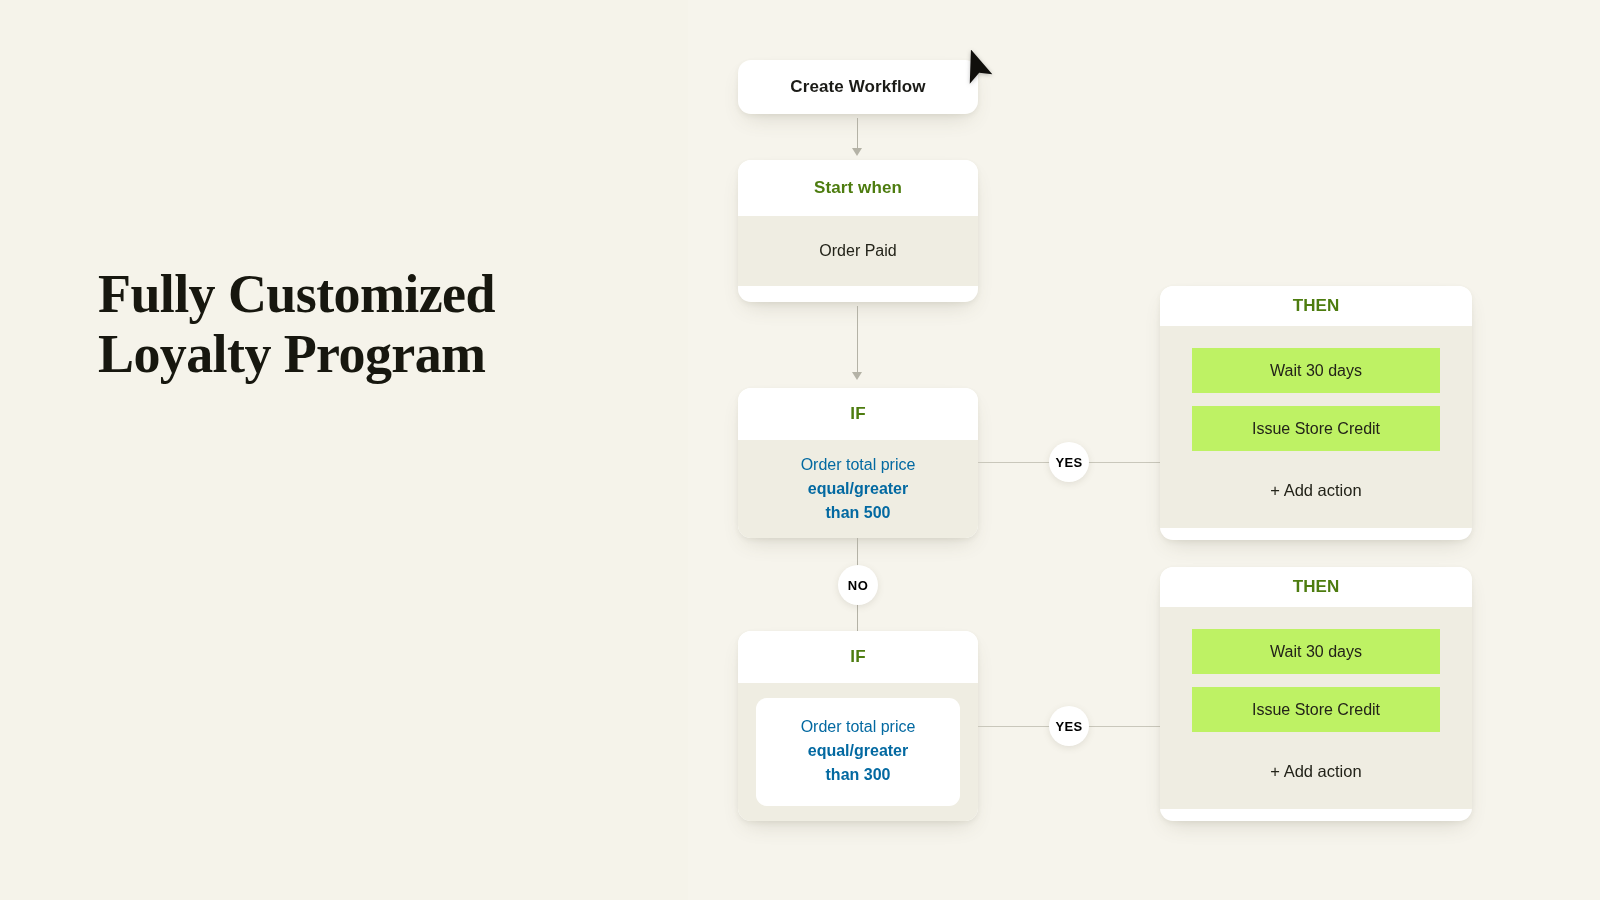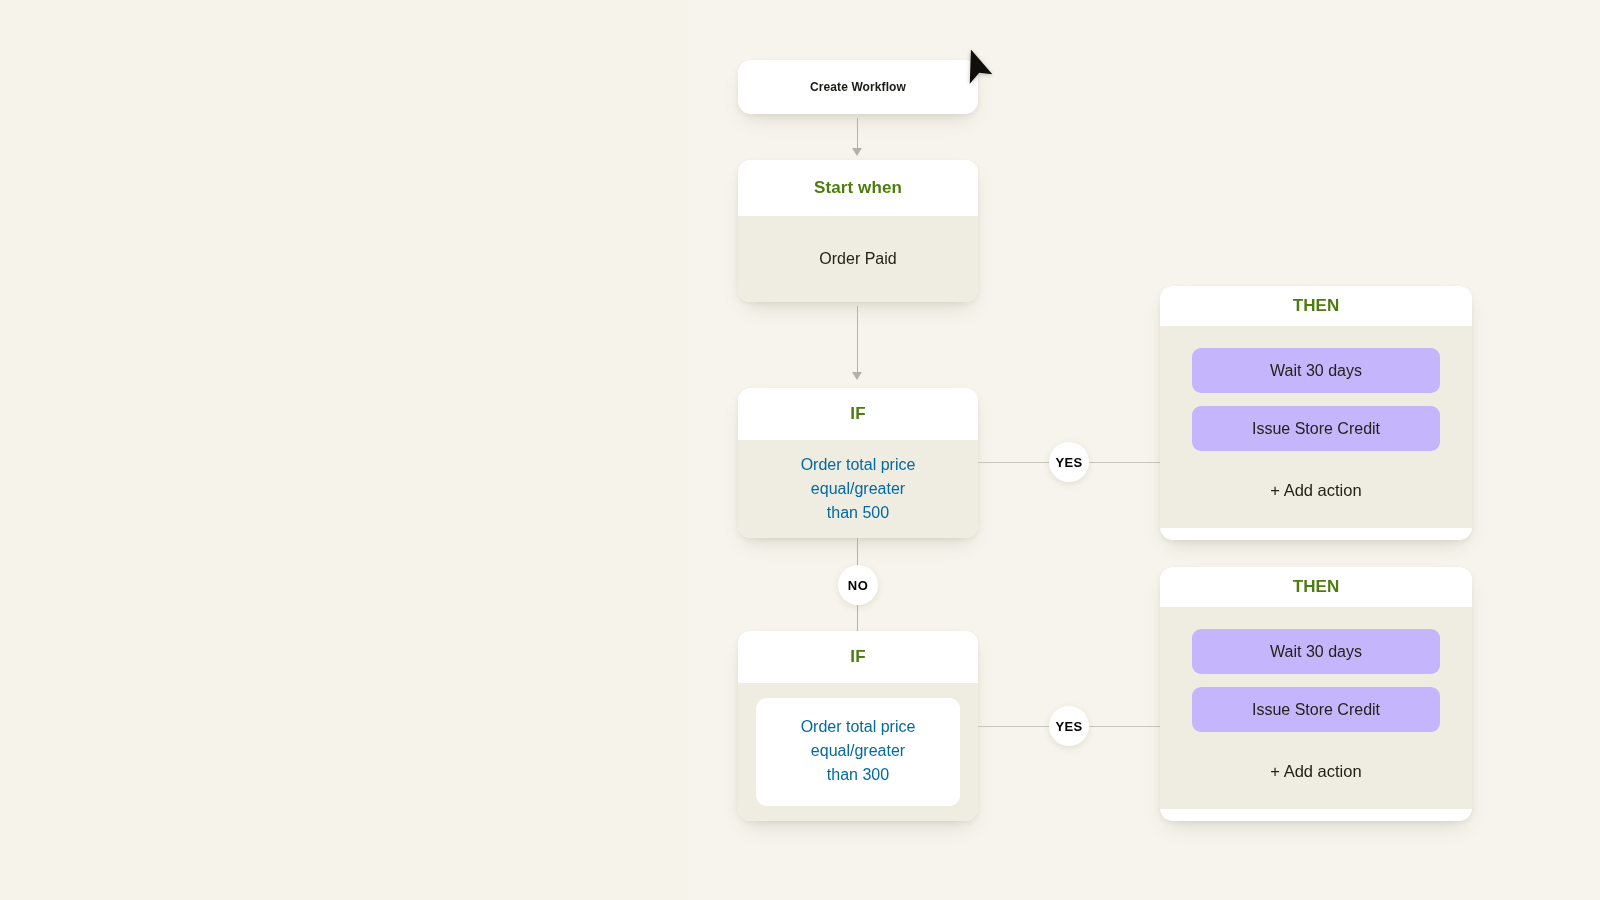--- a/index.html
+++ b/index.html
@@ -70,61 +70,61 @@
     display:flex;
     flex-direction:column;
     align-items:center;
     justify-content:center;
   }
 
   
   #node-create-workflow {
     left:50px; top:60px; width:240px; height:54px;
     display:flex; align-items:center; justify-content:center;
-    font-weight:700; font-size:12px; letter-spacing:0.1px;
+    font-weight:700; font-size:17px; letter-spacing:0.1px;
   }
 
   
   #node-start-when { left:50px; top:160px; width:240px; height:142px; }
   #node-start-when .node-header { height:56px; }
-  #node-start-when .node-body   { height:86px; font-size:16px; color:#232319; font-weight:400; }
+  #node-start-when .node-body   { height:70px; font-size:16px; color:#232319; font-weight:400; }
 
   
   #node-if-1 { left:50px; top:388px; width:240px; height:150px; }
   #node-if-1 .node-header { height:52px; }
   #node-if-1 .node-body   { height:98px; padding:0 14px; }
 
   
   #node-if-2 { left:50px; top:631px; width:240px; height:190px; }
   #node-if-2 .node-header { height:52px; }
   #node-if-2 .node-body   { height:138px; padding:0 18px; }
   .inner-condition {
     background:#FFFFFF;
     border-radius:11px;
     width:100%;
     padding:17px 10px 19px;
   }
 
   .cond-line { font-size:16px; line-height:1.48; color:#0369a1; }
-  .cond-line.bold { font-weight:400; }
+  .cond-line.bold { font-weight:700; }
 
   
   .node-then { left:472px; width:312px; }
   #node-then-1 { top:286px; height:254px; }
   #node-then-2 { top:567px; height:254px; }
   .node-then .node-header { height:40px;border-radius:13px; }
   .node-then .node-body {
     height:202px;
     padding:22px 32px 0;
     justify-content:flex-start;
     gap:13px;
   }
   .action-pill {
-    background:#c4b5fd;
-    border-radius:9px;
+    background:#bef264;
+    border-radius:0;
     width:100%;
     height:45px;
     display:flex;
     align-items:center;
     justify-content:center;
     font-size:16px;
     color:#232319;
   }
   .add-action {
     margin-top:17px;
@@ -171,20 +171,22 @@
     left:274px; top:50px;
     width:34px; height:40px;
     z-index:40;
     filter:drop-shadow(0 1px 2px rgba(0,0,0,0.25));
   }
 </style>
 </head>
 <body>
 
 <div id="left-column">
+  <h1 id="page-title">Fully Customized
+Loyalty Program</h1>
 </div>
 
 <div id="workflow-canvas">
 
   <div class="node" id="node-create-workflow">
     <span>Create Workflow</span>
   </div>
 
   <div class="conn-v" style="left:169px; top:118px; height:32px;"></div>
   <div class="arrow-head" style="left:164px; top:148px;"></div>

